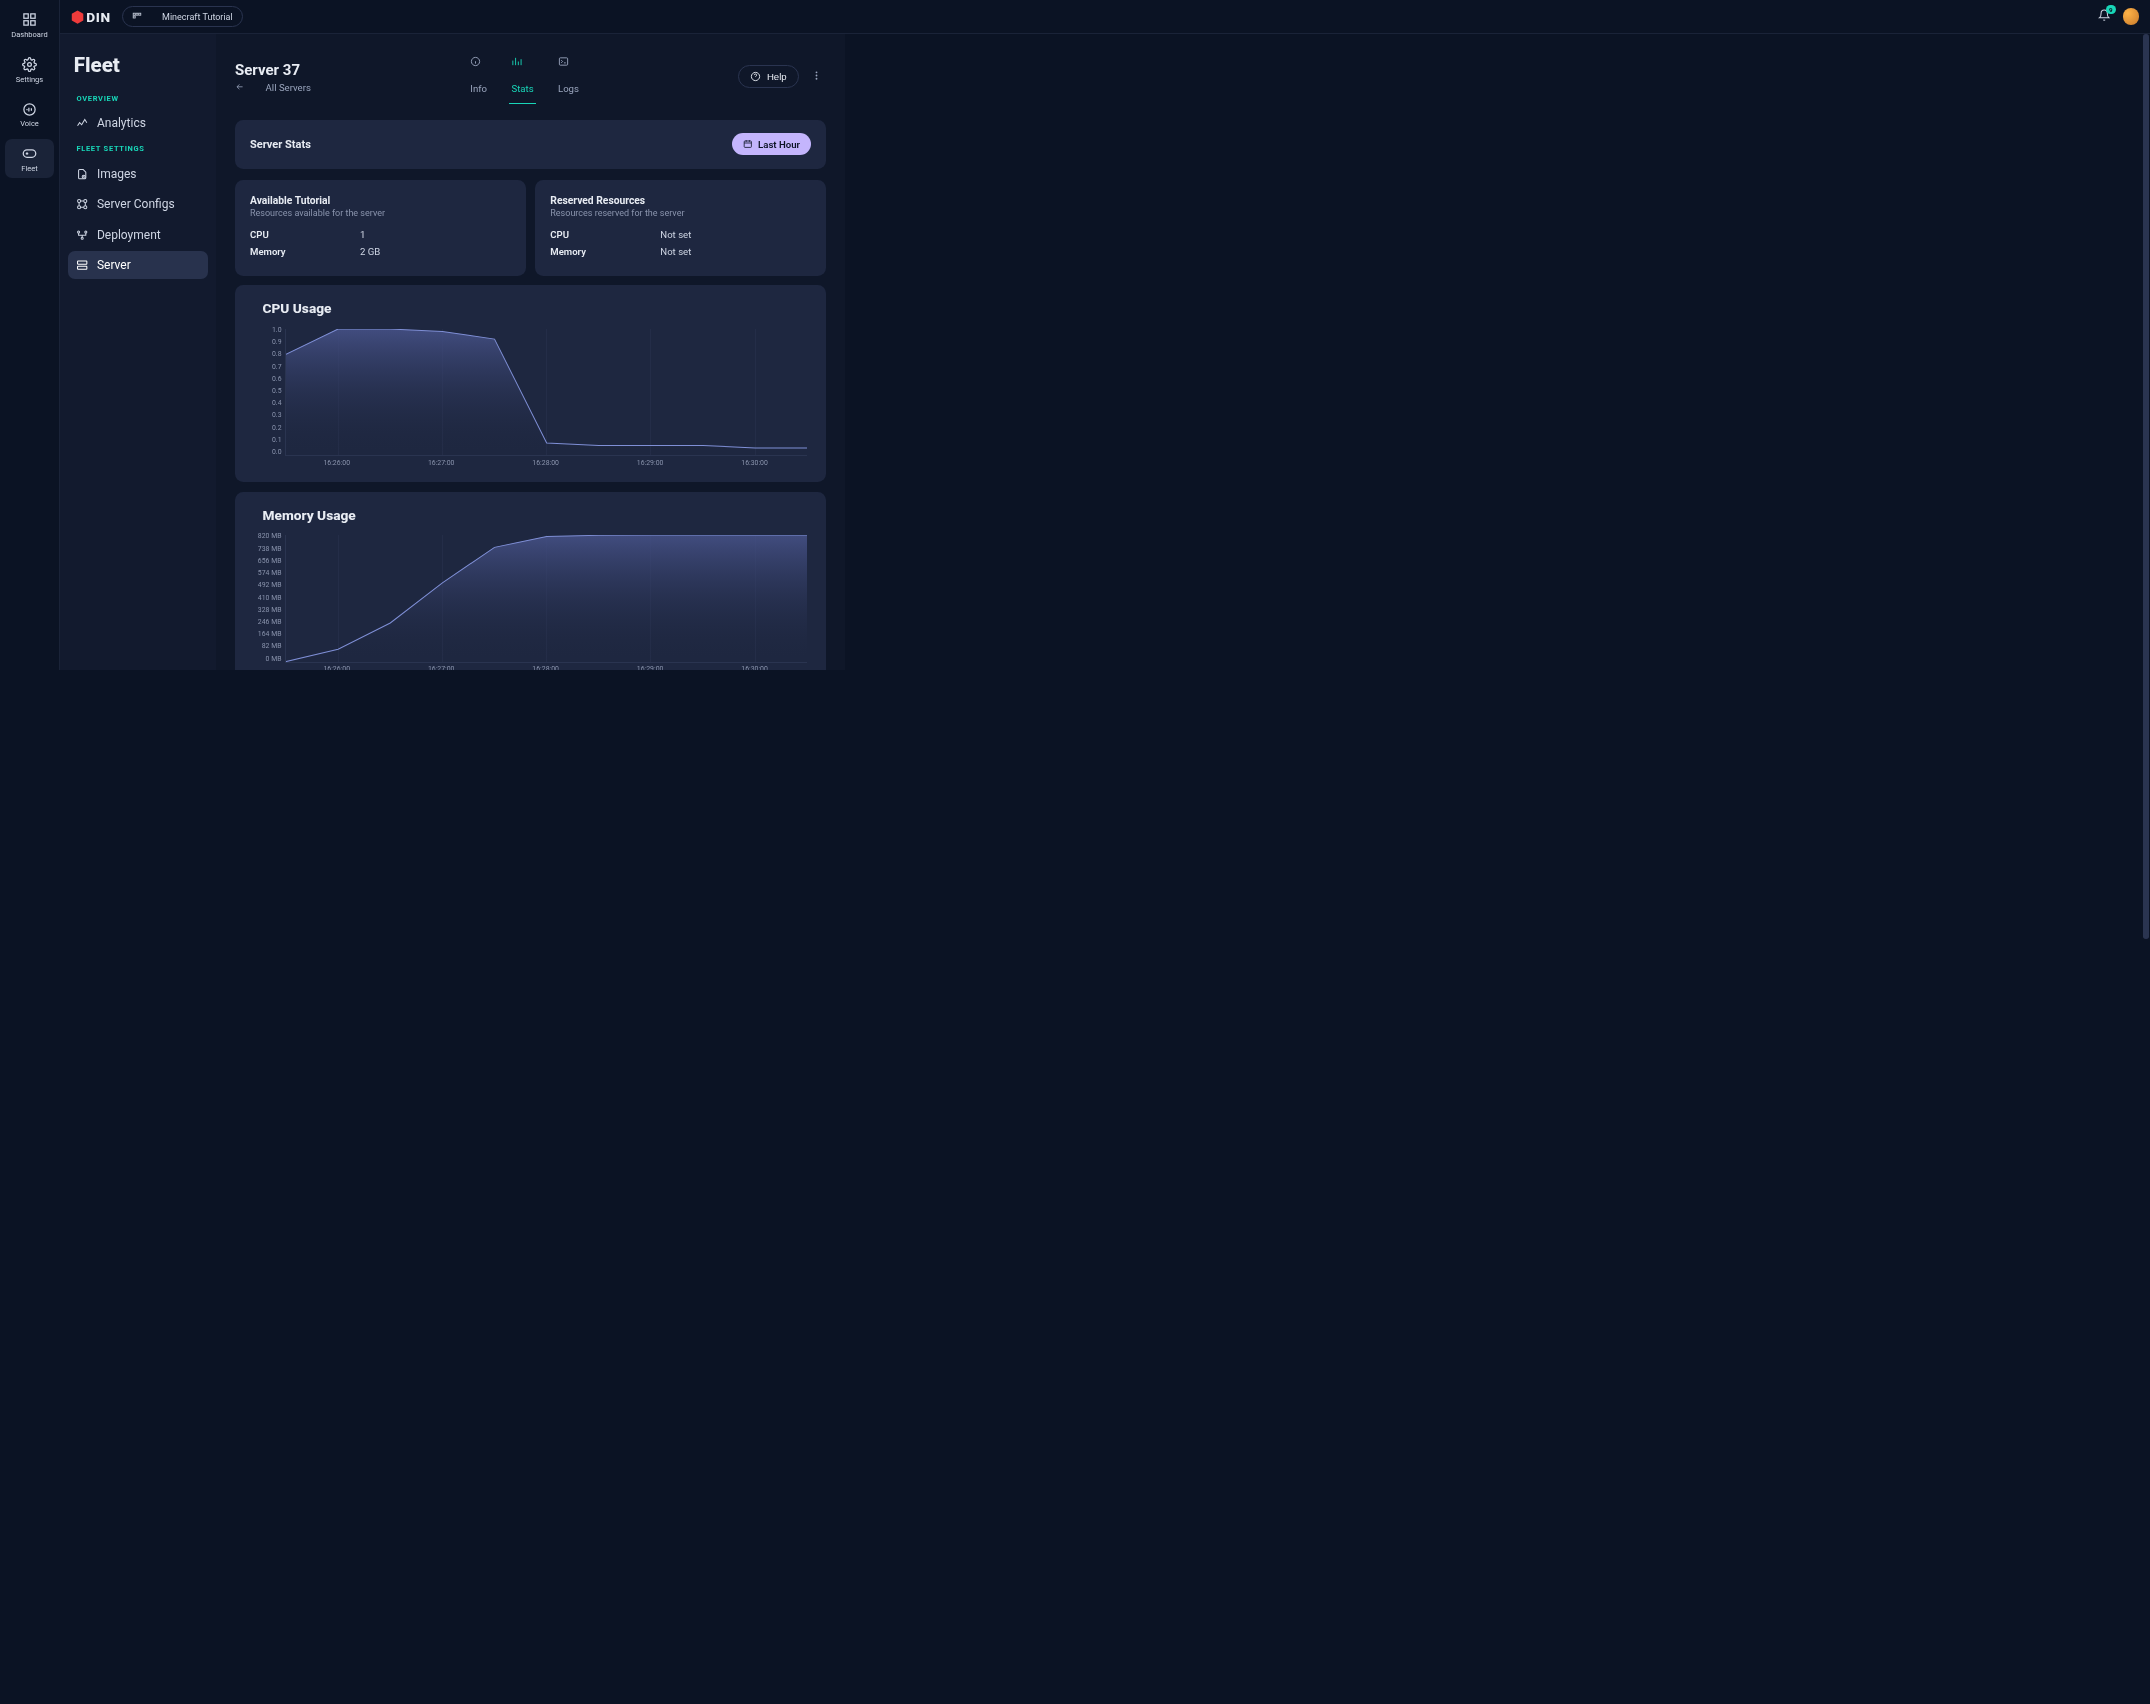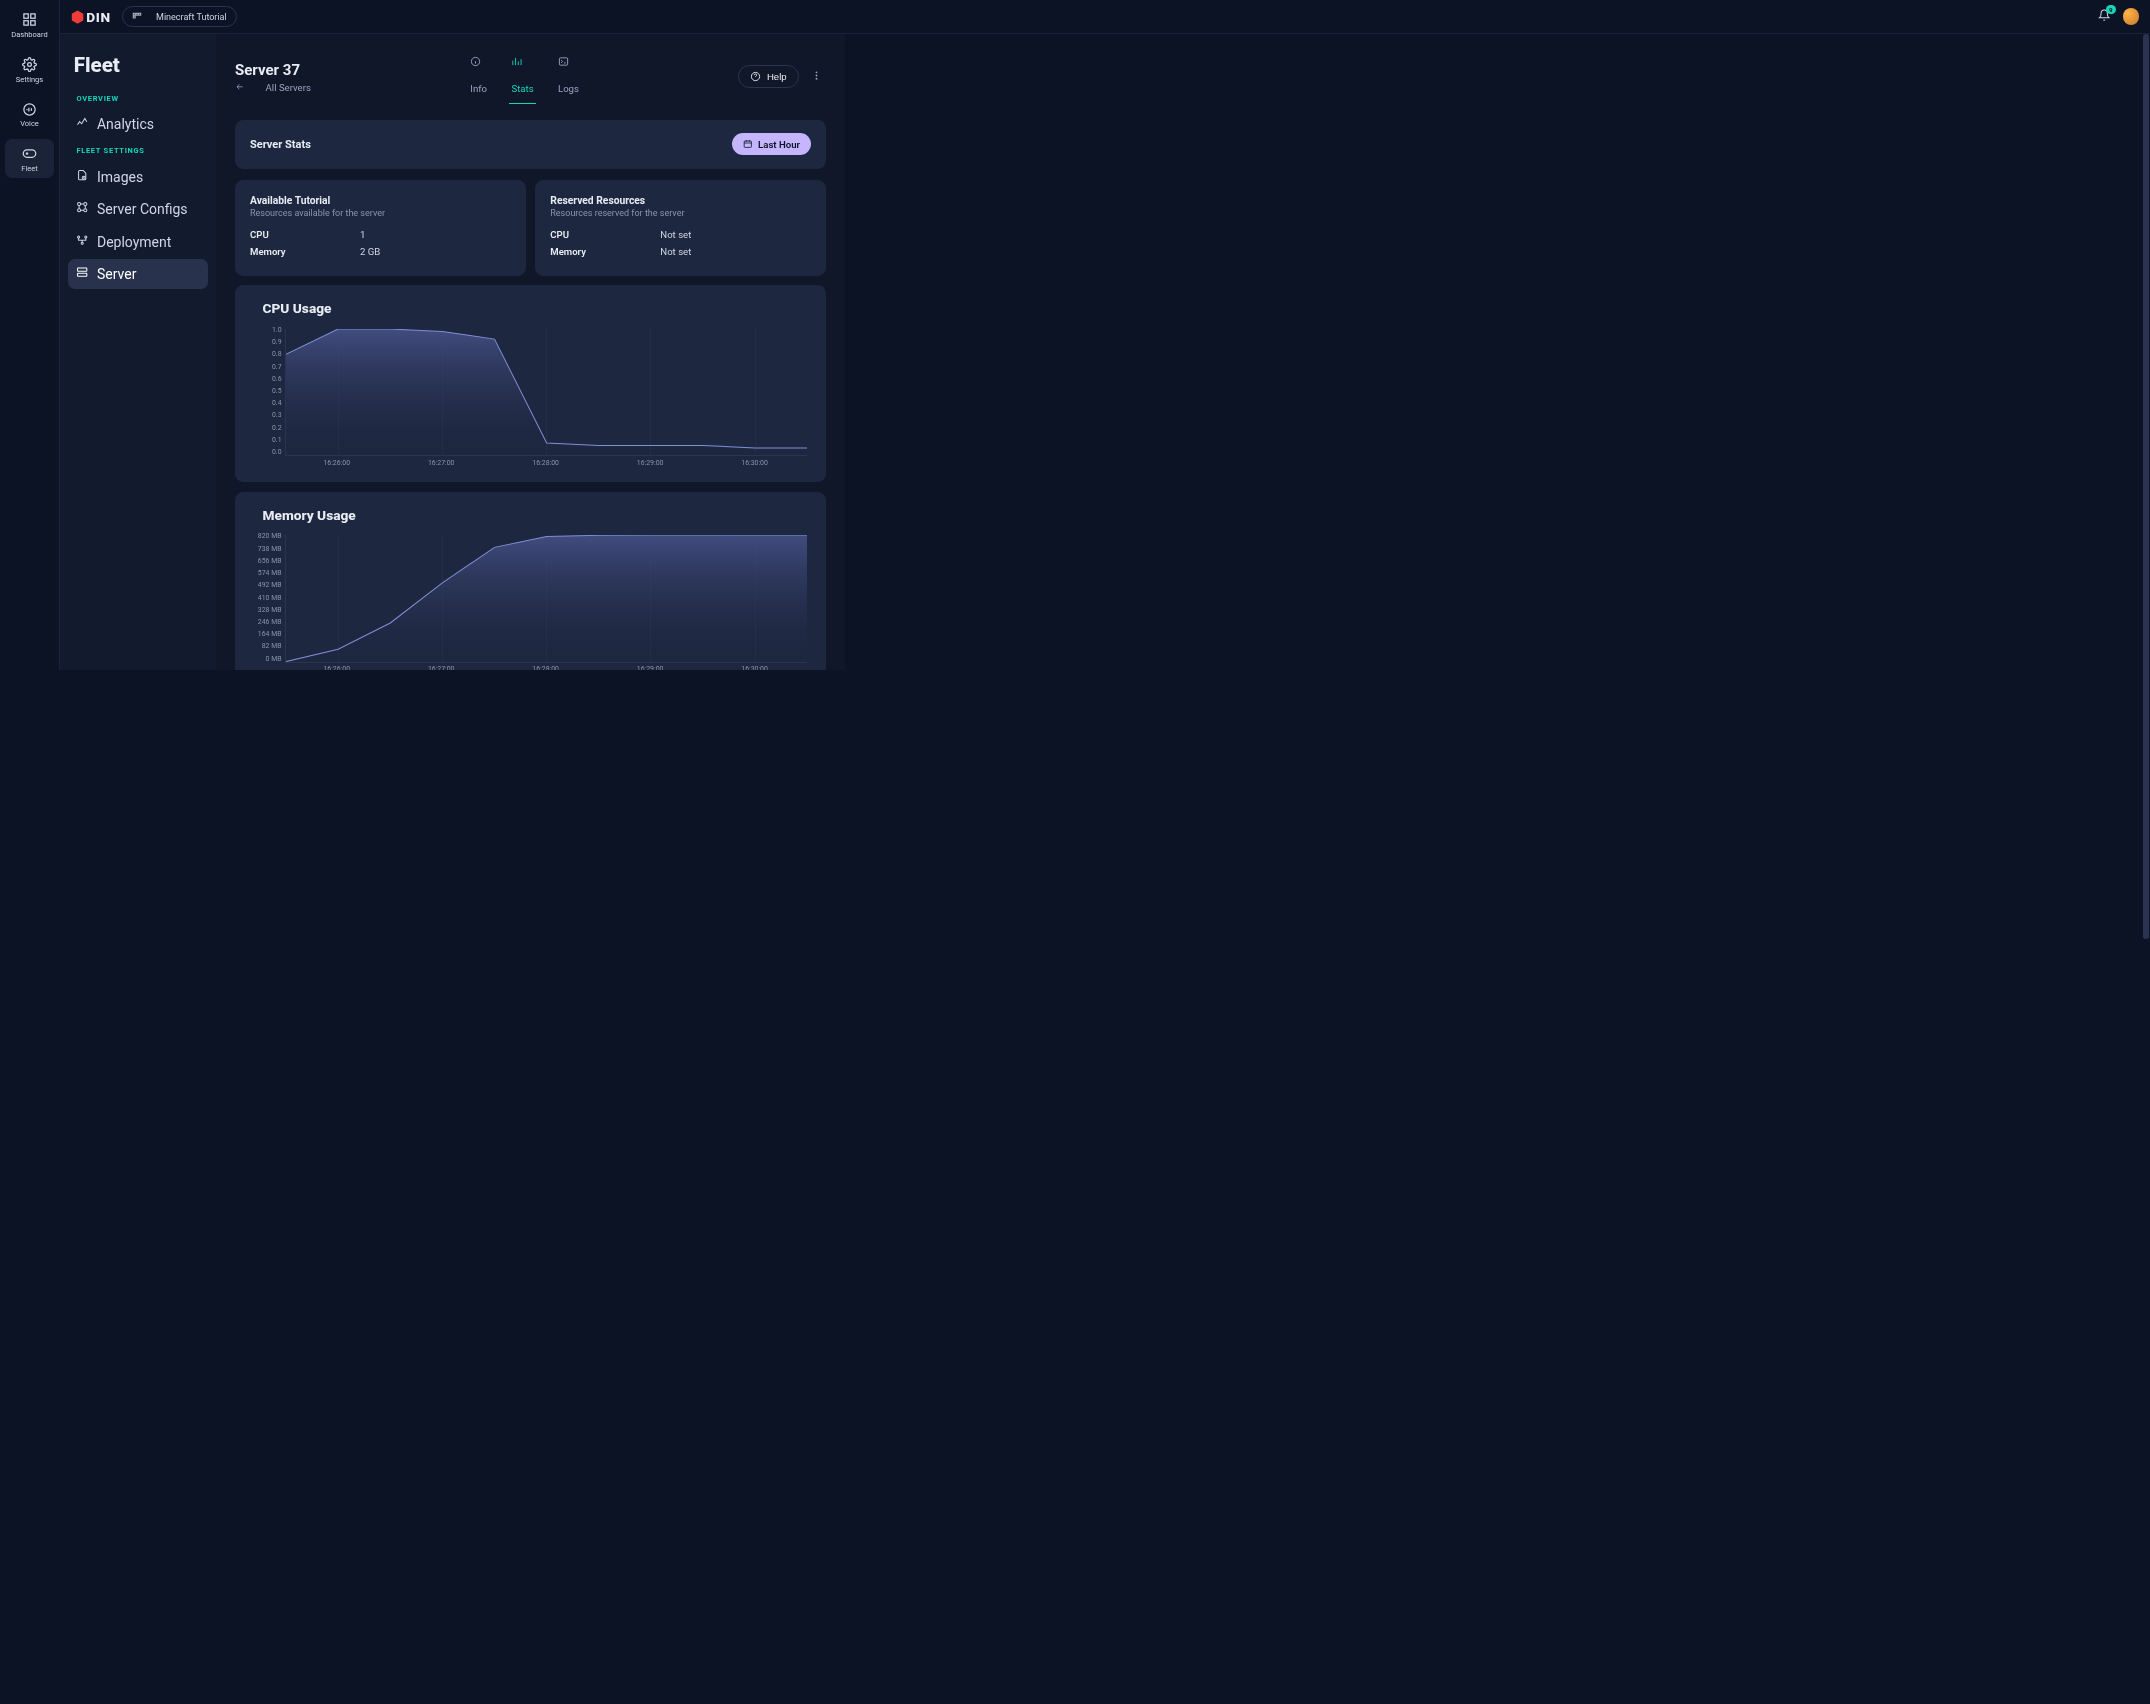--- a/index.html
+++ b/index.html
@@ -53,21 +53,21 @@
   gap: 11px;
 }
 .logo { display: flex; align-items: center; gap: 1.4px; font-weight: 800; font-size: 13.7px; letter-spacing: 0.7px; }
 .logo .mark { color: #ef3b3b; font-size: 15px; }
 .pill {
   border: 0.7px solid #2a3450;
   border-radius: 12.4px;
   padding: 4.1px 9.6px;
   display: flex;
   align-items: center;
-  gap: 14px;
+  gap: 20px;
   font-size: 9px;
   color: #cfd6e4;
   cursor: pointer;
 }
 .pill svg { width: 9.6px; height: 9.6px; }
 .topbar-right { margin-left: auto; display: flex; align-items: center; gap: 12.4px; }
 .bell-wrap { position: relative; cursor: pointer; }
 .bell-wrap svg { width: 12.4px; height: 12.4px; color: #cfd6e4; }
 .badge {
   position: absolute; top: -4.1px; right: -5.5px;
@@ -88,23 +88,23 @@
 }
 .sidebar h1 { font-size: 20.6px; font-weight: 800; margin: 0 5.5px 16.5px; }
 .side-section-label {
   font-size: 7.5px;
   font-weight: 700;
   letter-spacing: 0.7px;
   color: #18d6b8;
   margin: 6.9px 8.2px 6.9px;
 }
 .side-item {
-  display: flex; gap: 8.2px;
+  display: flex; align-items: center; gap: 8.2px;
   padding: 6.9px 8.2px; border-radius: 6.9px;
-  font-size: 14px; color: #cfd6e4; cursor: pointer;
+  font-size: 12px; color: #cfd6e4; cursor: pointer;
   margin-bottom: 2.7px;
 }
 .side-item.active { background: #28324d; color: #fff; }
 .side-item svg { width: 12.4px; height: 12.4px; flex-shrink: 0; }
 
 
 .main {
   flex: 1;
   margin-top: 34px;
   overflow-y: auto;

